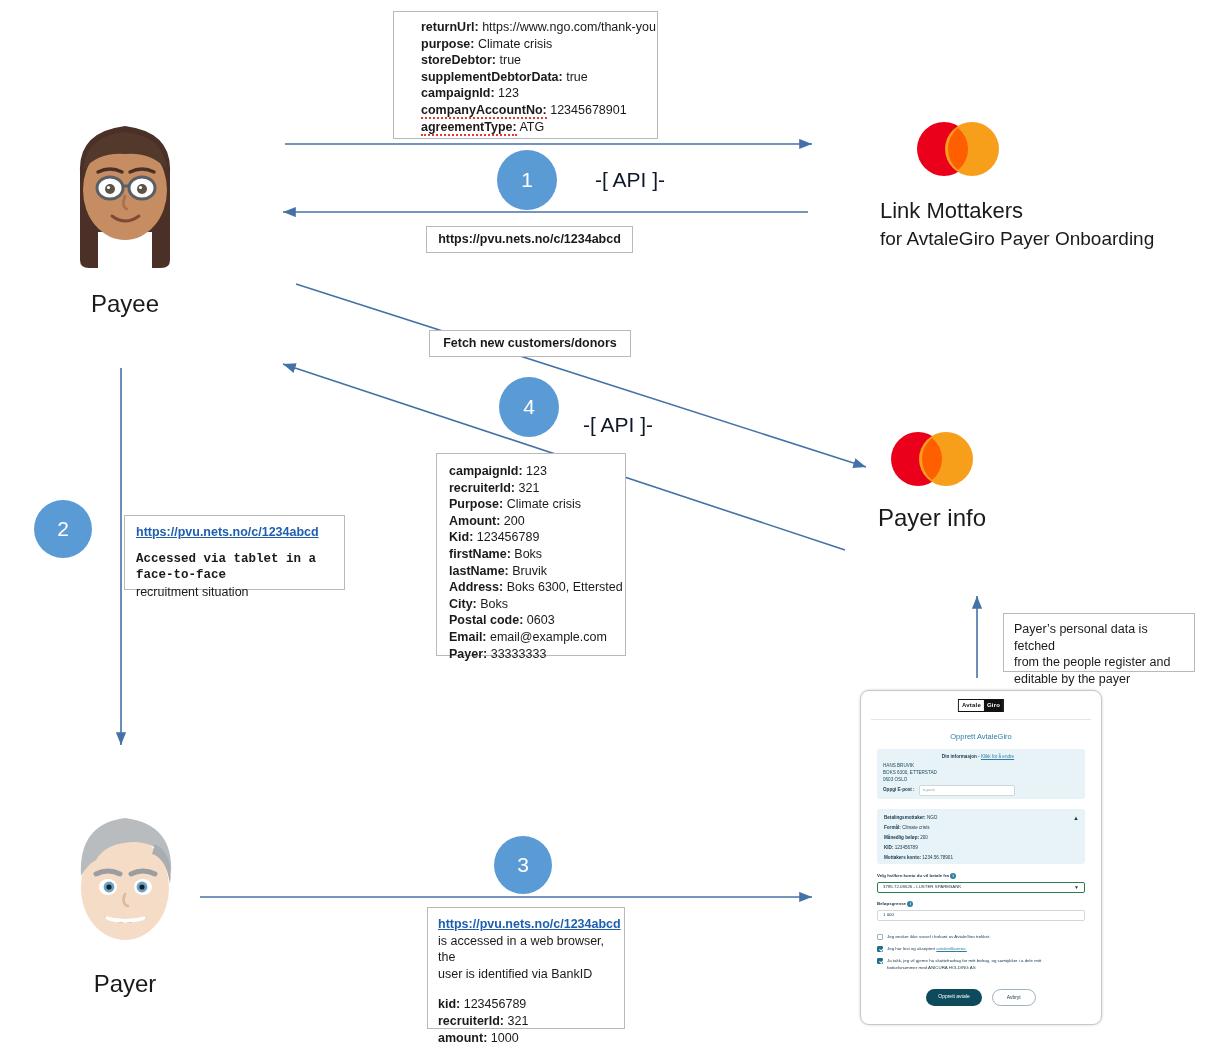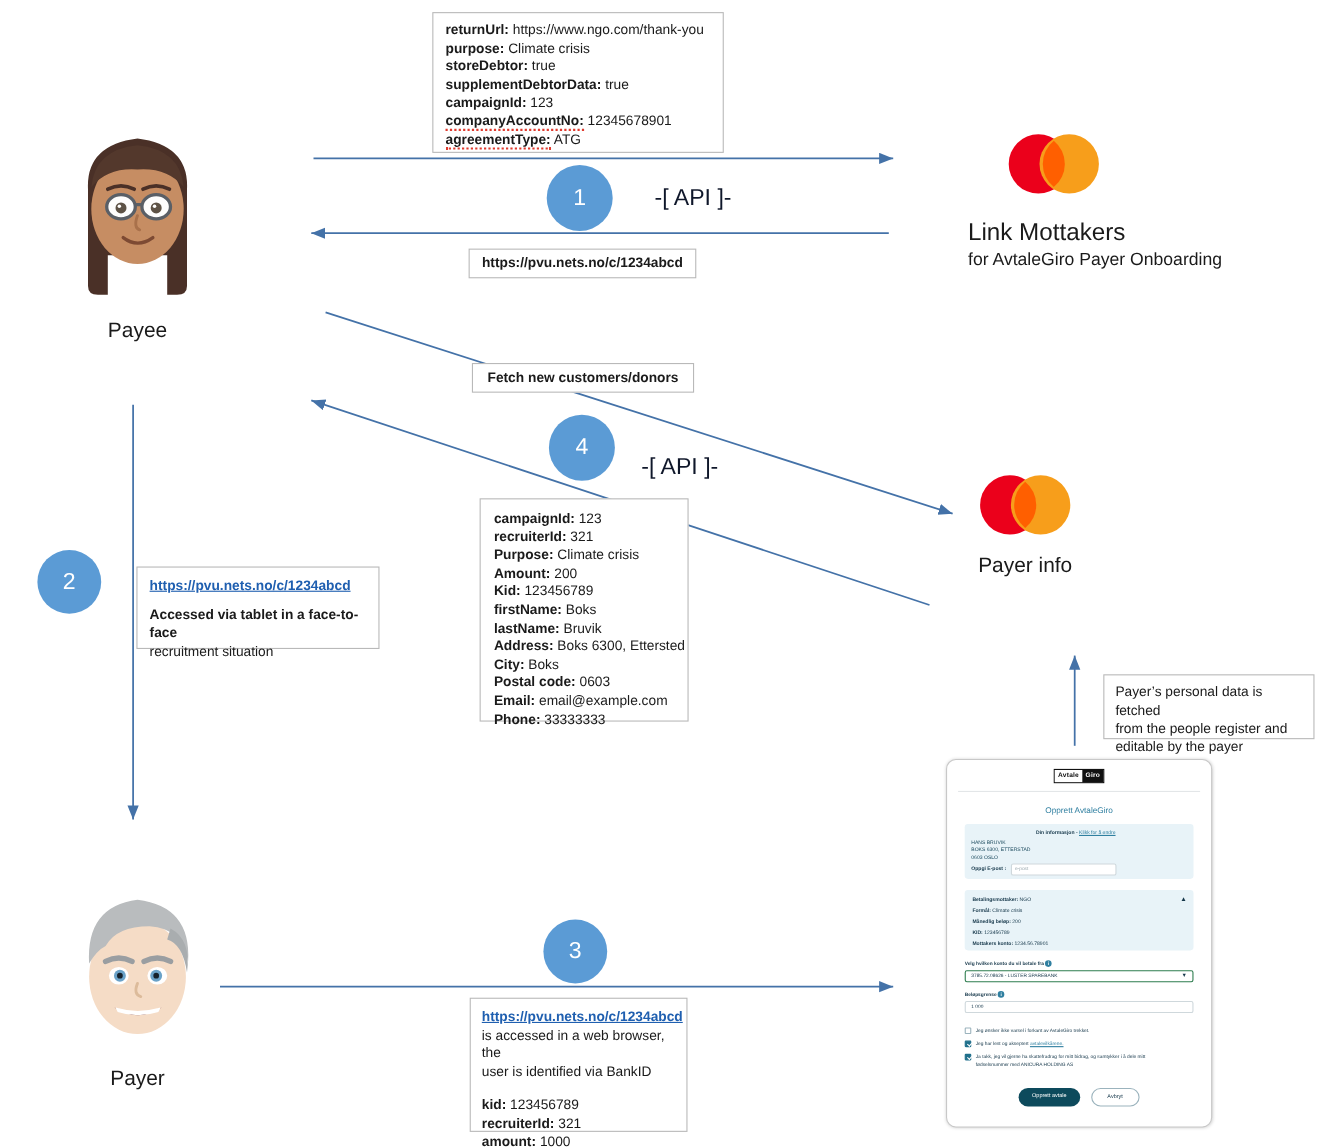--- a/index.html
+++ b/index.html
@@ -18,23 +18,23 @@
 
   .link{color:#1f5fb0;font-weight:bold;text-decoration:underline;}
 
   
   .circle{position:absolute;border-radius:50%;background:#5B9BD5;
        color:#ffffff;display:flex;align-items:center;justify-content:center;
        font-size:21px;font-weight:normal;}
   .api{position:absolute;color:#0f172a;font-size:21px;white-space:nowrap;}
 
   
-  .actor-label{position:absolute;font-size:19px;color:#1a1a1a;text-align:center;}
+  .actor-label{position:absolute;font-size:24px;color:#1a1a1a;text-align:center;}
   .brandtitle{position:absolute;font-size:22px;color:#1a1a1a;white-space:nowrap;}
-  .brandsub{position:absolute;font-size:16px;color:#1a1a1a;white-space:nowrap;}
+  .brandsub{position:absolute;font-size:19px;color:#1a1a1a;white-space:nowrap;}
 
   svg.lines{position:absolute;left:0;top:0;width:1208px;height:1044px;
             pointer-events:none;}
 
   
   #phone{position:absolute;left:860px;top:690px;width:240px;height:333px;
          background:#ffffff;border:1px solid #c8c8c8;border-radius:9px;
          box-shadow:0 0 3px rgba(0,0,0,.18);overflow:hidden;
          font-size:4.6px;line-height:1.5;color:#15374a;}
   #phone .logo{position:absolute;left:50%;transform:translateX(-50%);top:8px;
@@ -164,59 +164,59 @@
 
 <div class="circle" style="left:497px;top:150px;width:60px;height:60px;">1</div>
 <div class="api" style="left:595px;top:168px;">-[ API ]-</div>
 
 <div class="circle" style="left:499px;top:377px;width:60px;height:60px;">4</div>
 <div class="api" style="left:583px;top:413px;">-[ API ]-</div>
 
 <div class="circle" style="left:34px;top:500px;width:58px;height:58px;">2</div>
 <div class="circle" style="left:494px;top:836px;width:58px;height:58px;">3</div>
 
-<div class="box" style="left:393px;top:11px;width:265px;height:128px;">
+<div class="box" style="left:393px;top:11px;width:265px;height:128px;padding-left:16px;">
   <div class="pad">
     <div class="kv"><b>returnUrl:</b> <span>https://www.ngo.com/thank-you</span></div>
     <div class="kv"><b>purpose:</b> <span>Climate crisis</span></div>
     <div class="kv"><b>storeDebtor:</b> <span>true</span></div>
     <div class="kv"><b>supplementDebtorData:</b> <span>true</span></div>
     <div class="kv"><b>campaignId:</b> <span>123</span></div>
     <div class="kv"><b class="spell">companyAccountNo:</b> <span>12345678901</span></div>
     <div class="kv"><b class="spell">agreementType:</b> <span>ATG</span></div>
   </div>
 </div>
 
 <div class="box onelinebox" style="left:426px;top:226px;width:207px;height:27px;">https://pvu.nets.no/c/1234abcd</div>
 
 <div class="box onelinebox" style="left:429px;top:330px;width:202px;height:27px;">Fetch new customers/donors</div>
 
 <div class="box" style="left:124px;top:515px;width:221px;height:75px;">
   <div class="pad" style="padding:8px 9px 8px 11px;">
     <div class="link" style="font-size:12.5px;">https://pvu.nets.no/c/1234abcd</div>
     <div style="height:10px;"></div>
-    <div style="font-weight:bold;">Accessed via tablet in a face-to-face</div>
+    <div style="font-weight:bold;font-family:Liberation Mono, monospace;">Accessed via tablet in a face-to-face</div>
     <div style="font-weight:normal;">recruitment situation</div>
   </div>
 </div>
 
 <div class="box" style="left:436px;top:453px;width:190px;height:203px;">
   <div class="pad" style="padding:9px 8px 8px 12px;">
     <div class="kv"><b>campaignId:</b> <span>123</span></div>
     <div class="kv"><b>recruiterId:</b> <span>321</span></div>
     <div class="kv"><b>Purpose:</b> <span>Climate crisis</span></div>
     <div class="kv"><b>Amount:</b> <span>200</span></div>
     <div class="kv"><b>Kid:</b> <span>123456789</span></div>
     <div class="kv"><b>firstName:</b> <span>Boks</span></div>
     <div class="kv"><b>lastName:</b> <span>Bruvik</span></div>
     <div class="kv"><b>Address:</b> <span>Boks 6300, Ettersted</span></div>
     <div class="kv"><b>City:</b> <span>Boks</span></div>
     <div class="kv"><b>Postal code:</b> <span>0603</span></div>
     <div class="kv"><b>Email:</b> <span>email@example.com</span></div>
-    <div class="kv"><b>Phone:</b> <span>33333333</span></div>
+    <div class="kv"><b>Payer:</b> <span>33333333</span></div>
   </div>
 </div>
 
 <div class="box" style="left:1003px;top:613px;width:192px;height:59px;">
   <div class="pad" style="padding:7px 8px 7px 10px;">
     <div>Payer’s personal data is fetched</div>
     <div>from the people register and</div>
     <div>editable by the payer</div>
   </div>
 </div>

